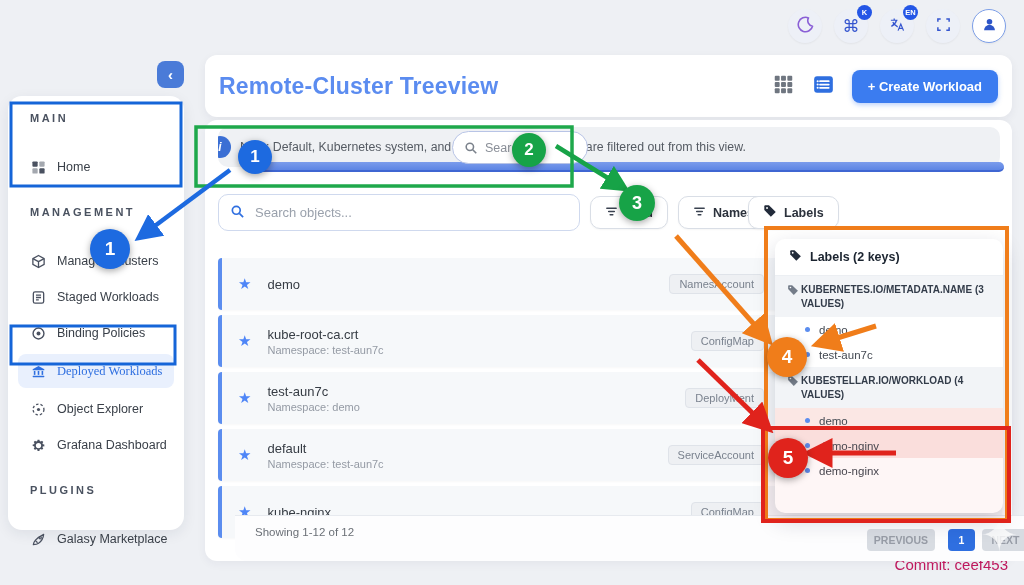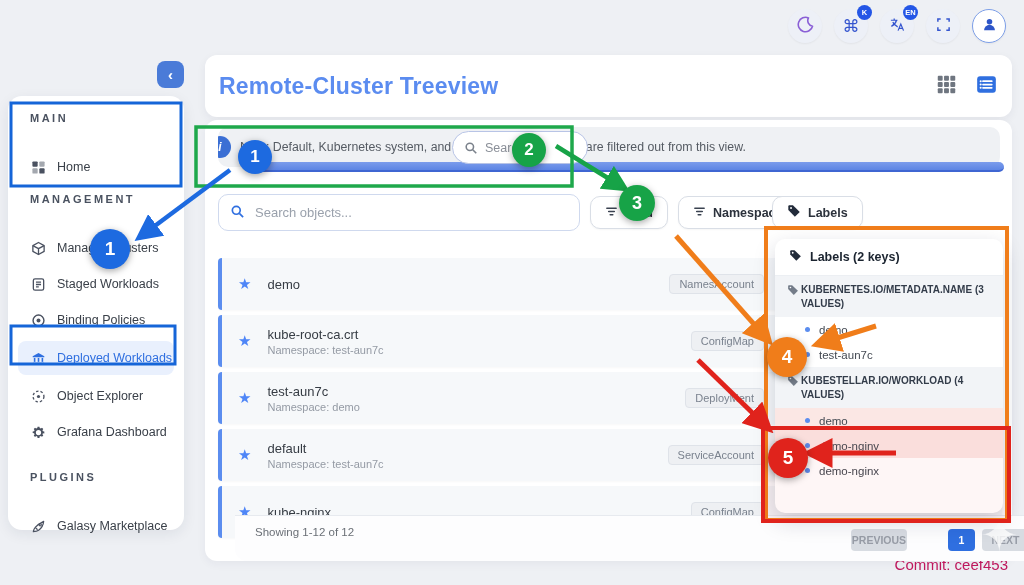--- a/index.html
+++ b/index.html
@@ -17,27 +17,27 @@
   .tb-badge { position:absolute; top:-4px; right:-4px; min-width:15px; height:15px; padding:0 2px; border-radius:8px;
               background:#2456e6; color:#fff; font-size:7.5px; font-weight:bold; display:flex; align-items:center; justify-content:center; }
   .glyph { font-size:17px; color:#3555cf; line-height:1; }
 
   
   .collapse-btn { position:absolute; left:157px; top:61px; width:27px; height:27px; border-radius:8px; background:#4a7bd8;
                   color:#fff; font-size:15px; font-weight:bold; display:flex; align-items:center; justify-content:center; z-index:4; cursor:pointer; }
   .sidebar { position:absolute; left:8px; top:96px; width:176px; height:434px; background:#fff; border-radius:14px;
              box-shadow:0 4px 14px rgba(30,40,70,.08); z-index:2; padding:16px 10px 0 10px; }
   .side-heading { font-size:11px; font-weight:bold; letter-spacing:2.5px; color:#4a5260; margin:0 0 0 12px; }
-  .side-heading.h2 { margin-top:11px; }
+  .side-heading.h2 { margin-top:24px; }
   .side-heading.h3 { margin-top:24px; }
   .nav-list { margin-top:28px; }
   .nav-item { display:flex; align-items:center; gap:11px; height:30px; margin-bottom:6px; padding-left:12px;
               font-size:12.5px; font-weight:500; color:#3a4049; border-radius:8px; cursor:pointer; }
   .nav-item .nav-ico { width:16px; height:16px; display:flex; align-items:center; justify-content:center; color:#4a5160; }
-  .nav-item.active { background:#e9f0fd; color:#2f6fe0; height:34px; }
+  .nav-item.active { background:#e9f0fd; color:#2f6fe0; height:34px;font-family:Liberation Serif, serif; }
   .nav-item.active .nav-ico { color:#2f6fe0; }
 
   
   .header-card { position:absolute; left:205px; top:55px; width:807px; height:62px; background:#fff; border-radius:12px;
                  box-shadow:0 3px 10px rgba(30,40,70,.06); z-index:1; display:flex; align-items:center; }
   .page-title { margin-left:14px; font-size:23px; font-weight:bold; color:#5b8cf0; letter-spacing:.2px; }
   .header-right { position:absolute; right:14px; top:0; height:62px; display:flex; align-items:center; gap:16px; }
   .view-btn { width:24px; height:24px; display:flex; align-items:center; justify-content:center; cursor:pointer; }
   .create-btn { background:#3b7cf0; color:#fff; font-size:13px; font-weight:bold; padding:9px 16px; border:none;
                 border-radius:8px; cursor:pointer; box-shadow:0 2px 5px rgba(59,124,240,.35); }
@@ -56,39 +56,39 @@
   .scrollbar { position:absolute; left:247px; top:162px; width:757px; height:10px; border-radius:6px; z-index:2;
                background:linear-gradient(#7b9cec,#5d85e4); border-bottom:2.5px solid #3f66d2; cursor:pointer; }
 
   .obj-search { position:absolute; left:218px; top:194px; width:362px; height:37px; background:#fff; border:1.5px solid #cfd9ee;
                 border-radius:10px; z-index:2; font-size:13px; color:#3a4049; padding:0 12px 0 36px; outline:none; }
   .obj-search::placeholder { color:#9aa1ac; }
   .obj-search-ico { position:absolute; left:230px; top:204px; color:#2f6fe0; z-index:3; }
   .pill { position:absolute; top:196px; height:33px; background:#fff; border:1.5px solid #d9dee6; border-radius:10px;
           display:flex; align-items:center; gap:7px; padding:0 14px; font-size:12.5px; font-weight:bold; color:#2c323c;
           box-shadow:0 1px 2px rgba(0,0,0,.04); z-index:2; cursor:pointer; }
-  .pill-kind { left:590px; } .pill-ns { left:678px; } .pill-labels { left:772px; }
+  .pill-kind { left:590px; } .pill-ns { left:678px; } .pill-labels { left:748px; }
 
   
   .obj-row { position:absolute; left:218px; width:784px; height:52px; background:#f6f8fa; border-left:4px solid #5b8def;
              border-radius:4px; box-shadow:0 1px 2px rgba(0,0,0,.03); z-index:2; display:flex; align-items:center; cursor:pointer; }
   .row-star { margin-left:16px; font-size:15px; color:#4f86f7; cursor:pointer; }
   .row-texts { margin-left:16px; display:flex; flex-direction:column; gap:2px; }
   .row-name { font-size:13px; font-weight:500; color:#363c44; }
   .row-ns { font-size:11px; color:#949aa4; }
   .kind-badge { position:absolute; right:238px; top:50%; transform:translateY(-50%); background:#eef0f3; border:1px solid #dfe3e9;
                 border-radius:4px; padding:3px 9px; font-size:11px; color:#7a828e; }
 
   
   .list-footer { position:absolute; left:205px; top:515px; width:807px; height:46px; background:#fdfdfe; border-top:1px solid #e7eaef;
                  border-radius:0 0 12px 12px; z-index:6;margin-left:30px; }
   .showing { position:absolute; left:20px; top:8px; width:110px; font-size:11.5px; color:#6b7077; line-height:1.55; }
   .pg-btn { position:absolute; top:13px; height:22px; border:none; border-radius:4px; background:#d8dce2; color:#979ca6;
             font-size:10.5px; font-weight:bold; font-family:"Liberation Sans",sans-serif; cursor:pointer; }
-  .pg-prev { left:616px; width:56px; }
+  .pg-prev { left:632px; width:68px; }
   .pg-page { left:713px; width:27px; background:#2f6fe0; color:#fff; }
   .pg-next { left:747px; width:47px; }
   .sparkle { position:absolute; left:745px; top:-8px; font-size:46px; color:rgba(255,255,255,.8); z-index:7; pointer-events:none; }
   .commit { position:absolute; right:16px; top:556px; font-size:15px; color:#be185d; z-index:2; }
 
   
   .labels-panel { position:absolute; left:775px; top:239px; width:228px; height:274px; background:#fff; border-radius:10px;
                   box-shadow:0 8px 22px rgba(20,30,60,.18); z-index:8; overflow:hidden; }
   .lp-header { display:flex; align-items:center; gap:8px; padding:10px 14px; font-size:12.5px; font-weight:bold; color:#1b2430;
                border-bottom:1px solid #eceff3; }
@@ -262,20 +262,21 @@
               <g stroke="#fff" stroke-width="1.5" stroke-linecap="round">
                 <path d="M6 6.2h7.5M6 9h7.5M6 11.8h7.5"></path>
               </g>
               <g fill="#fff">
                 <circle cx="4" cy="6.2" r=".9"></circle>
                 <circle cx="4" cy="9" r=".9"></circle>
                 <circle cx="4" cy="11.8" r=".9"></circle>
               </g>
             </svg></span>
       </div>
+      <button class="create-btn">+ Create Workload</button>
     </div>
   </div>
 
   <div class="content-card"></div>
 
   <div class="note-bar">
     <span class="note-ico">i</span>
     <span class="note-text">Note: Default, Kubernetes system, and OpenShift namespaces are filtered out from this view.</span>
   </div>
   <div class="note-search">

